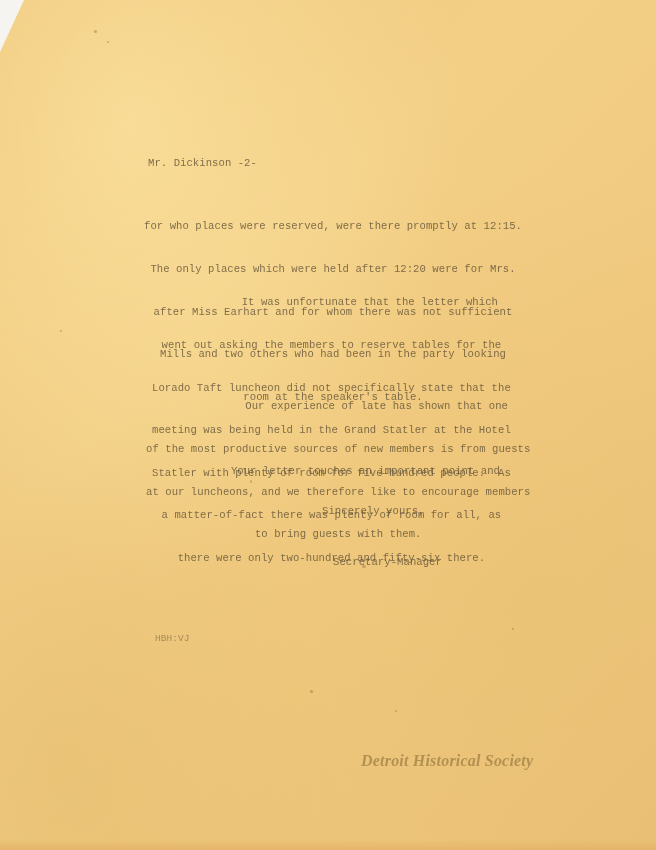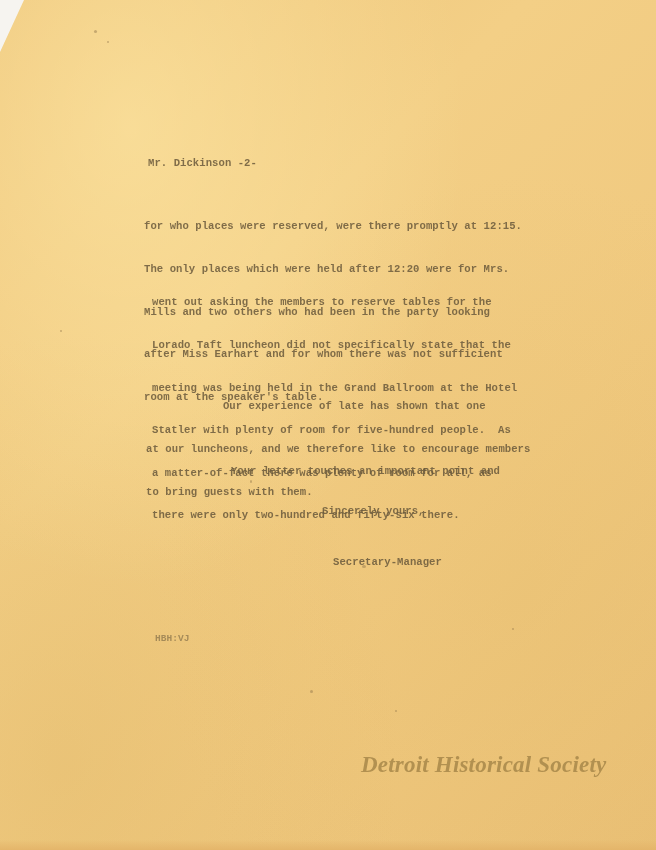--- a/index.html
+++ b/index.html
@@ -37,36 +37,37 @@
       left: 0;
       bottom: 0;
       width: 656px;
       height: 10px;
       background: linear-gradient(180deg, rgba(240,200,130,0) 0%, #e4b56a 100%);
     }
     .typed {
       position: absolute;
       font-family: "Liberation Mono", "DejaVu Sans Mono", monospace;
       font-size: 10.6px;
-      font-weight: bold;
+      font-weight: normal;
       color: #6b5a3c;
       letter-spacing: 0.05px;
       white-space: pre;
       line-height: 14.2px;
       opacity: 0.85;
+      text-align: center;
     }
     .line { display: block; height: 14.2px; }
     .watermark {
       position: absolute;
       left: 361px;
       top: 752px;
       font-family: "Liberation Serif", "DejaVu Serif", serif;
       font-style: italic;
       font-weight: bold;
-      font-size: 23px;
+      font-size: 16px;
       color: #a8884a;
       opacity: 0.85;
       letter-spacing: 0.2px;
       white-space: nowrap;
     }
     .fleck {
       position: absolute;
       background: #8c7046;
       border-radius: 50%;
       opacity: 0.45;
@@ -86,36 +87,38 @@
   <div class="fleck" style="left:250px;top:480px;width:2px;height:3px;"></div>
   <div class="fleck" style="left:60px;top:330px;width:2px;height:2px;"></div>
 
   <div class="typed" style="left:148px;top:128px;">
     <span class="line">Mr. Dickinson -2-</span>
   </div>
 
   <div class="typed" style="left:144px;top:191px;">
     <span class="line">for who places were reserved, were there promptly at 12:15.</span>
     <span class="line">The only places which were held after 12:20 were for Mrs.</span>
+    <span class="line">after Miss Earhart and for whom there was not sufficient</span>
     <span class="line">Mills and two others who had been in the party looking</span>
-    <span class="line">after Miss Earhart and for whom there was not sufficient</span>
     <span class="line">room at the speaker's table.</span>
   </div>
 
   <div class="typed" style="left:152px;top:267px;">
+    <span class="line">            It was unfortunate that the letter which</span>
     <span class="line">went out asking the members to reserve tables for the</span>
     <span class="line">Lorado Taft luncheon did not specifically state that the</span>
-    <span class="line">meeting was being held in the Grand Ballroom at the Hotel</span>
+    <span class="line">meeting was being held in the Grand Statler at the Hotel</span>
     <span class="line">Statler with plenty of room for five-hundred people.  As</span>
     <span class="line">a matter-of-fact there was plenty of room for all, as</span>
     <span class="line">there were only two-hundred and fifty-six there.</span>
   </div>
 
   <div class="typed" style="left:146px;top:371px;">
     <span class="line">            Our experience of late has shown that one</span>
+    <span class="line">of the most productive sources of new members is from guests</span>
     <span class="line">at our luncheons, and we therefore like to encourage members</span>
     <span class="line">to bring guests with them.</span>
   </div>
 
   <div class="typed" style="left:154px;top:436px;">
     <span class="line">            Your letter touches an important point and</span>
   </div>
 
   <div class="typed" style="left:322px;top:476px;">
     <span class="line">Sincerely yours,</span>

